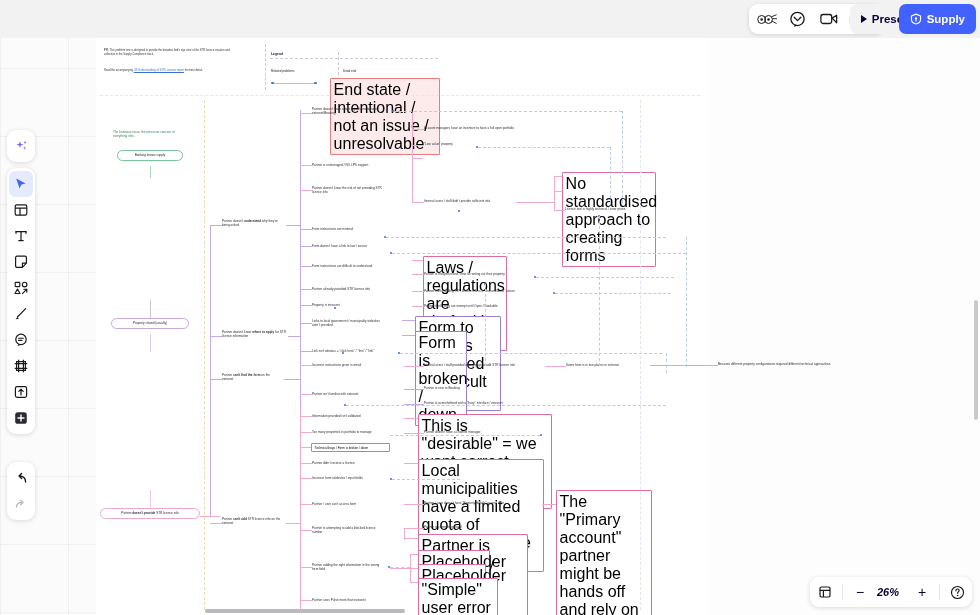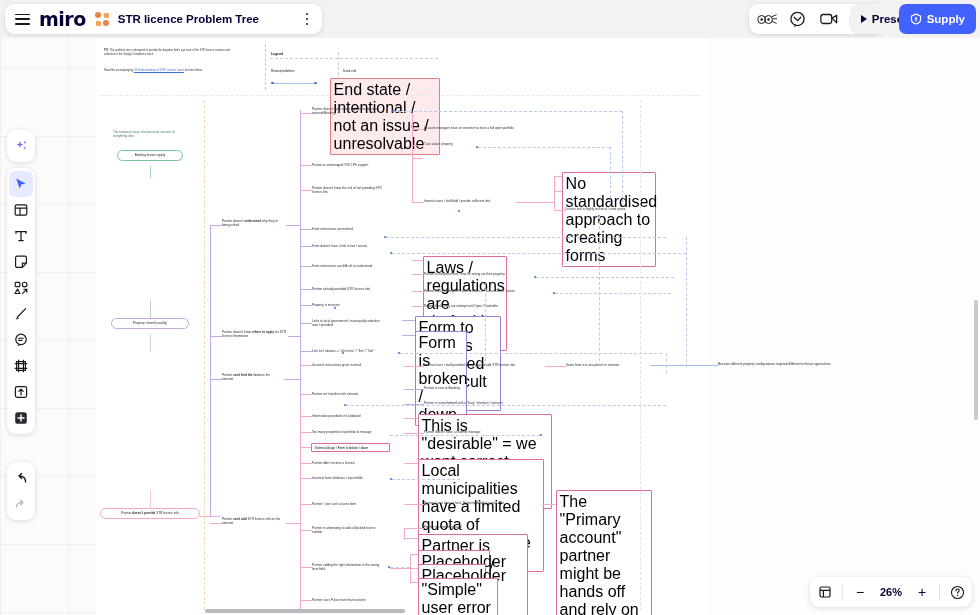--- a/index.html
+++ b/index.html
@@ -77,21 +77,21 @@
   .tool.sel { background:#e6eaff; color:#4262ff; }
   .tool.dim { color:#b9b9c2; }
   .tool svg { display:block; }
 
   
   #zoombar { position:absolute; right:8px; bottom:8px; height:30px; background:#fff;
     border-radius:9px; box-shadow:0 1px 5px rgba(0,0,0,.14); display:flex; align-items:center;
     padding:0 7px; gap:9px; z-index:30; }
   #zoombar .zi { cursor:pointer; display:flex; align-items:center; justify-content:center;
                  color:#050038; font-size:14px; width:16px; height:16px;}
-  #zoomval { font-size:11px; font-weight:700; color:#050038; min-width:28px; text-align:center; cursor:pointer;}
+  #zoomval { font-size:11px; font-weight:700; color:#050038; min-width:28px; text-align:left; cursor:pointer;font-style:italic;}
   .zsep { width:1px; height:16px; background:#e4e4e7;}
 
   
   .node {
     position:absolute; font-size:3.1px; line-height:1.35; color:#2b2b35;
     white-space:normal; letter-spacing:.02px;
   }
   .node b { font-weight:700; }
   .boxed { border:0.7px solid #e06c9f; padding:1.6px 2.6px; border-radius:1px; background:#fff; }
   .boxed.purple { border-color:#9b7fd4; }
@@ -363,40 +363,20 @@
   <div class="dashh" style="left:392px;top:479px;width:68px;border-top-color:#b9cbe8;"></div>
   <div class="dot" style="left:388px;top:566px;"></div>
   <div class="dashh" style="left:390px;top:567px;width:20px;border-top-color:#b9cbe8;"></div>
 
   <div class="dashv" style="left:204px;top:100px;height:510px;border-left-color:#f0d7a8;"></div>
   <div class="dashv" style="left:640px;top:100px;height:510px;border-left-color:#dfe4ee;"></div>
   <div class="dashh" style="left:100px;top:95px;width:600px;border-top-color:#e6e6ec;"></div>
 </div>
 
 <div id="topbar">
-  <div class="bar-pill" id="pill-left">
-    <div class="hamb">
-        <i></i>
-        <i></i>
-        <i></i>
-      </div>
-    <div class="miro-logo">miro</div>
-    <div class="board-icon">
-      <span></span>
-        <span></span>
-        <span></span>
-        <span></span>
-    </div>
-    <div class="board-title">STR licence Problem Tree</div>
-    <div class="kebab">
-        <i></i>
-        <i></i>
-        <i></i>
-      </div>
-  </div>
 
   <div class="bar-pill" id="pill-right">
     <div class="tb-ic">
       <svg width="20" height="13" viewBox="0 0 26 14">
         <ellipse cx="6" cy="7" rx="5" ry="5.2" fill="none" stroke="#1a1a1a" stroke-width="1.3"></ellipse>
         <circle cx="6" cy="7" r="1.6" fill="#1a1a1a"></circle>
         <ellipse cx="15" cy="7" rx="5" ry="5.2" fill="none" stroke="#1a1a1a" stroke-width="1.3"></ellipse>
         <circle cx="15" cy="7" r="1.6" fill="#1a1a1a"></circle>
         <path d="M20 3 L25 1 M20.5 6 L26 6 M20 9.5 L25 12" stroke="#1a1a1a" stroke-width="1.2" fill="none" stroke-linecap="round"></path>
       </svg>

